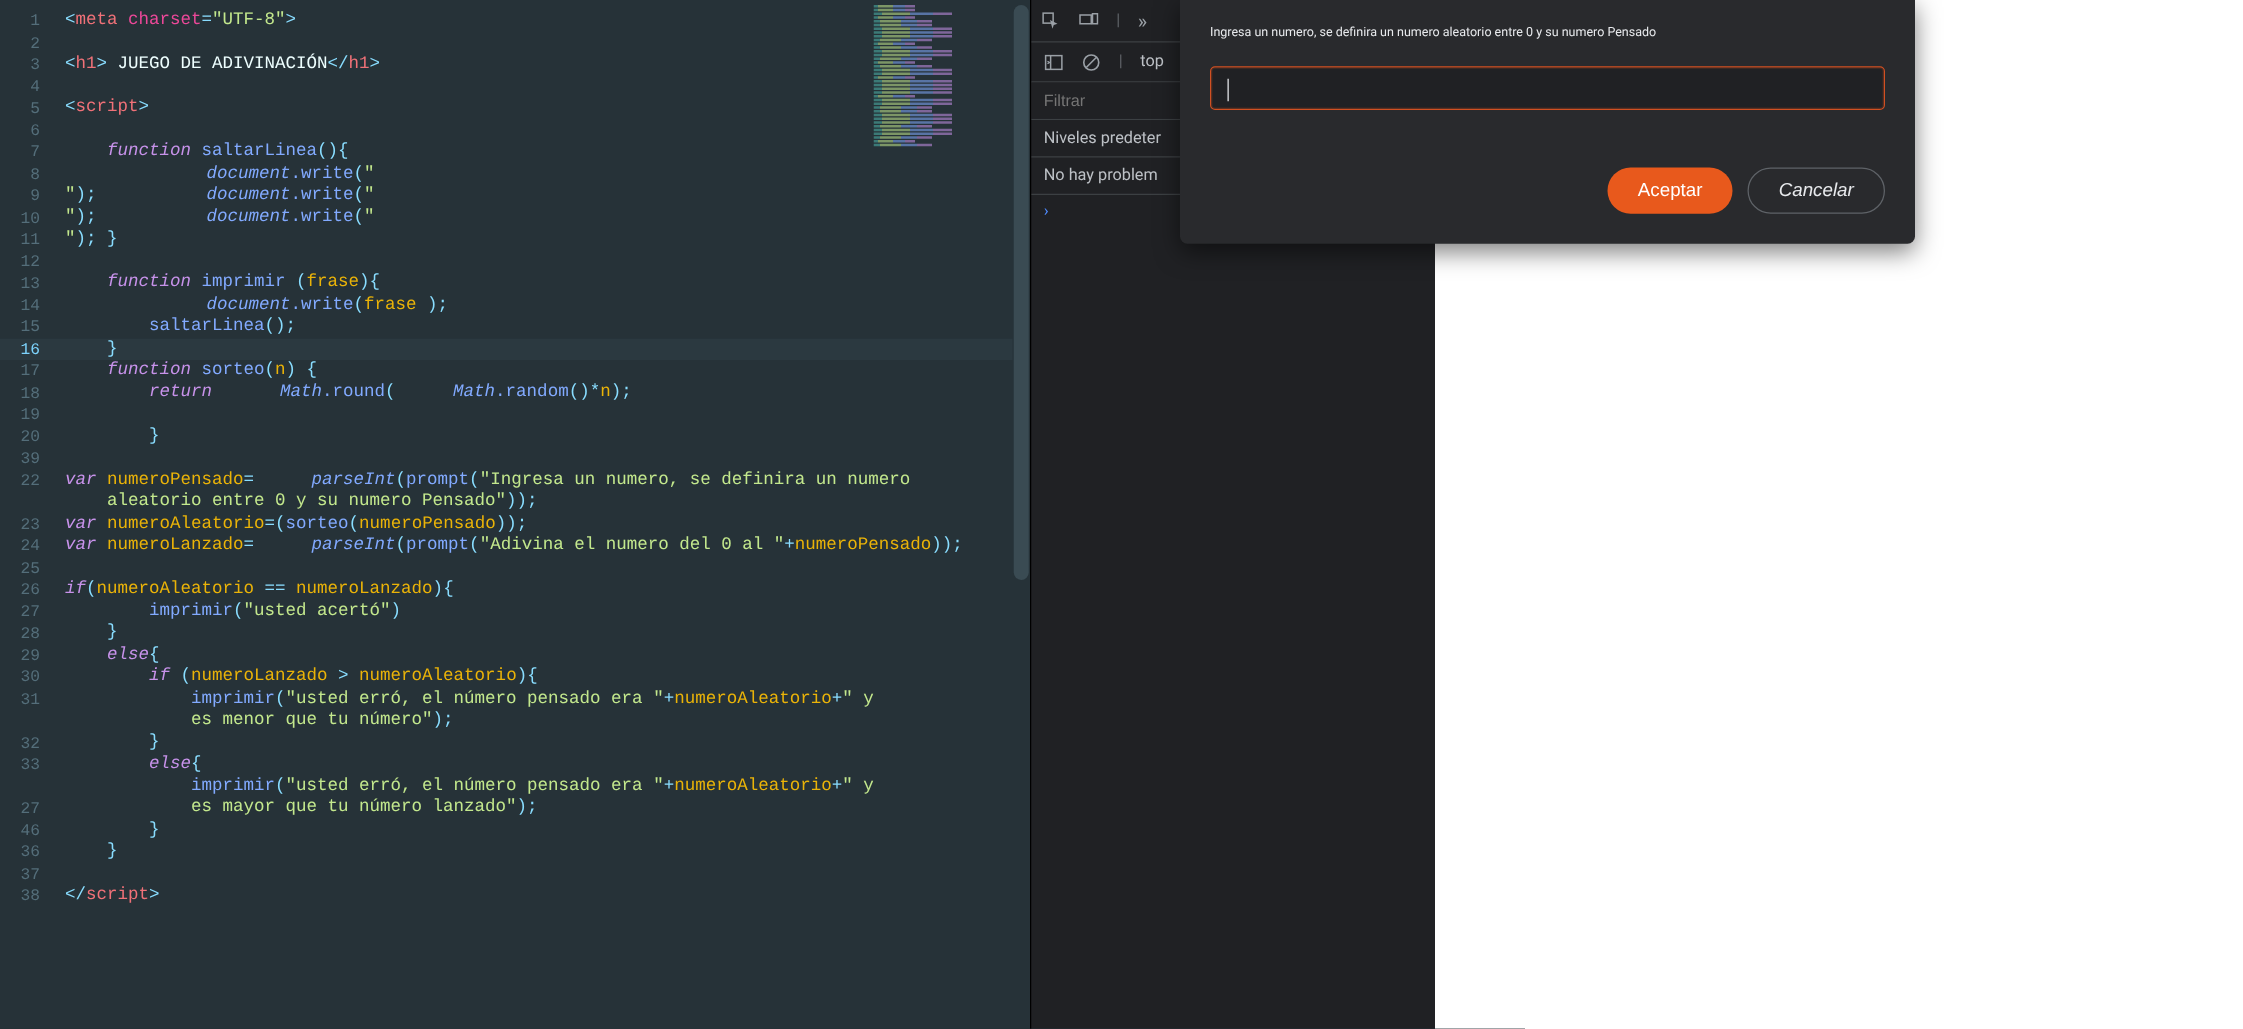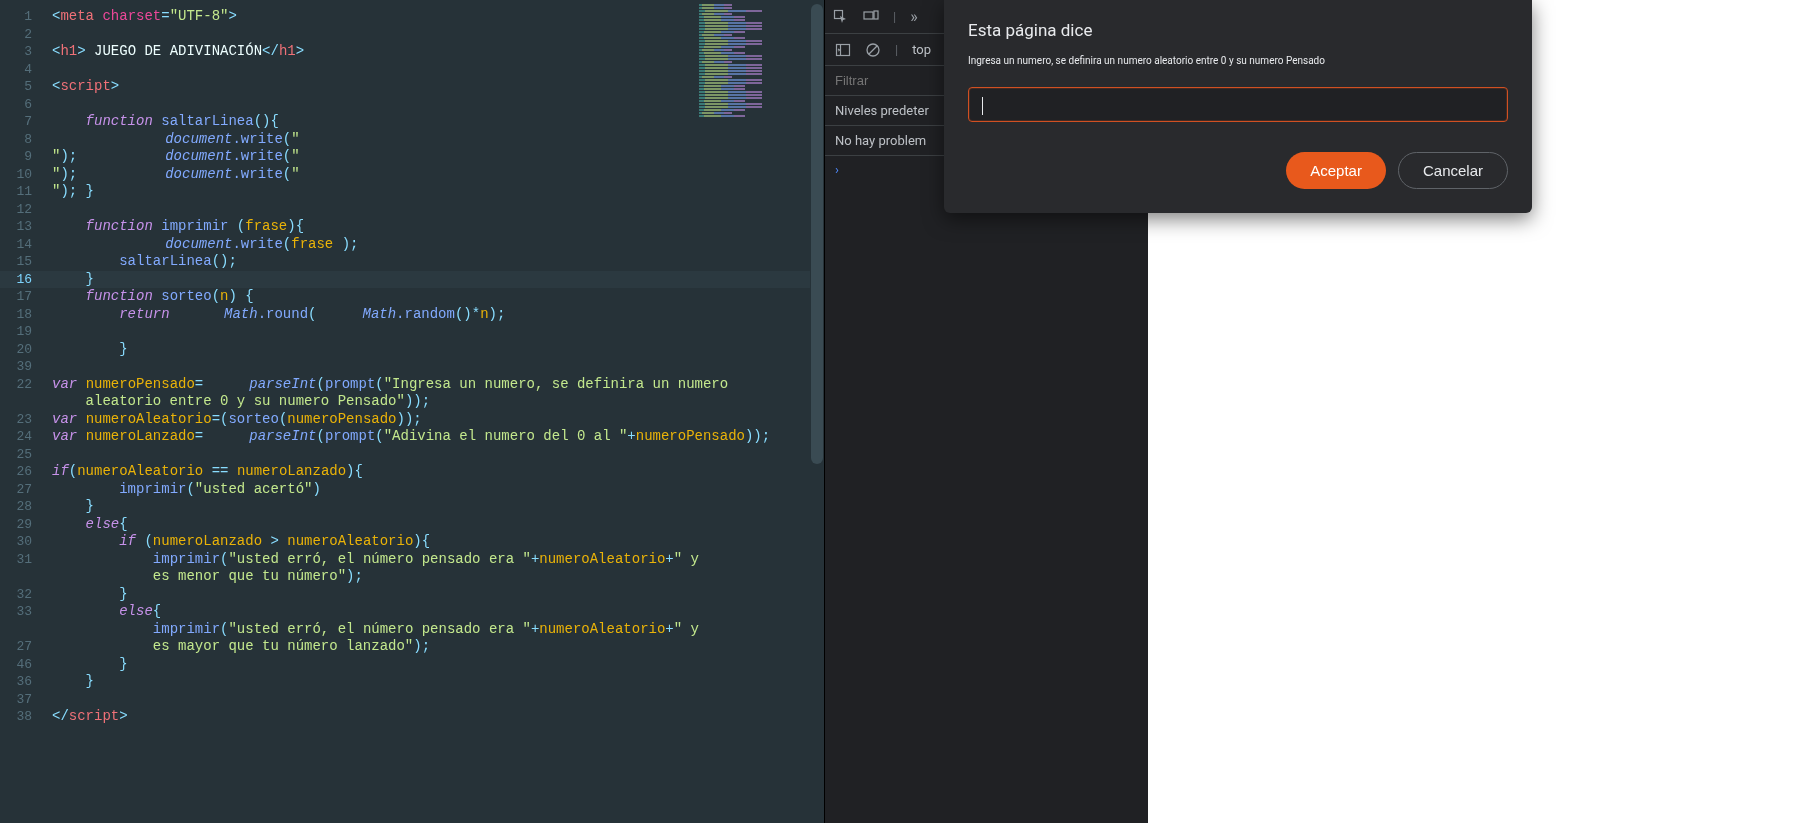--- a/index.html
+++ b/index.html
@@ -192,29 +192,31 @@
     display: flex;
     justify-content: flex-end;
     gap: 12px;
   }
   .btn {
     border-radius: 22px;
     padding: 9px 24px;
     font-size: 15px;
     cursor: pointer;
     border: none;
+    margin-top: 16px;
   }
   .btn-primary {
     background: #e8591c;
     color: #fff;
   }
   .btn-secondary {
     background: transparent;
     color: #e8eaed;
     border: 1px solid #5f6368;
+    font-style: italic;
   }
 </style>
 </head>
 <body>
 
 <div class="editor-pane">
   <div class="gutter" id="gutter">
       <div>1</div>
       <div>2</div>
       <div>3</div>
@@ -346,21 +348,20 @@
   <div class="issues-row">
     <span>No hay problem</span>
   </div>
   <div class="console-body">
     <span class="chev">›</span>
   </div>
 </div>
 
 <div class="browser-pane">
   <div class="dialog">
-    <h2>Esta página dice</h2>
     <p>Ingresa un numero, se definira un numero aleatorio entre 0 y su numero Pensado</p>
     <div style="position:relative;">
       <input class="dialog-input" type="text" value="" style="">
       <span class="cursor-mark" style="position:absolute;left:12px;top:10px;"></span>
     </div>
     <div class="dialog-buttons">
       <button class="btn btn-primary">Aceptar</button>
       <button class="btn btn-secondary">Cancelar</button>
     </div>
   </div>

